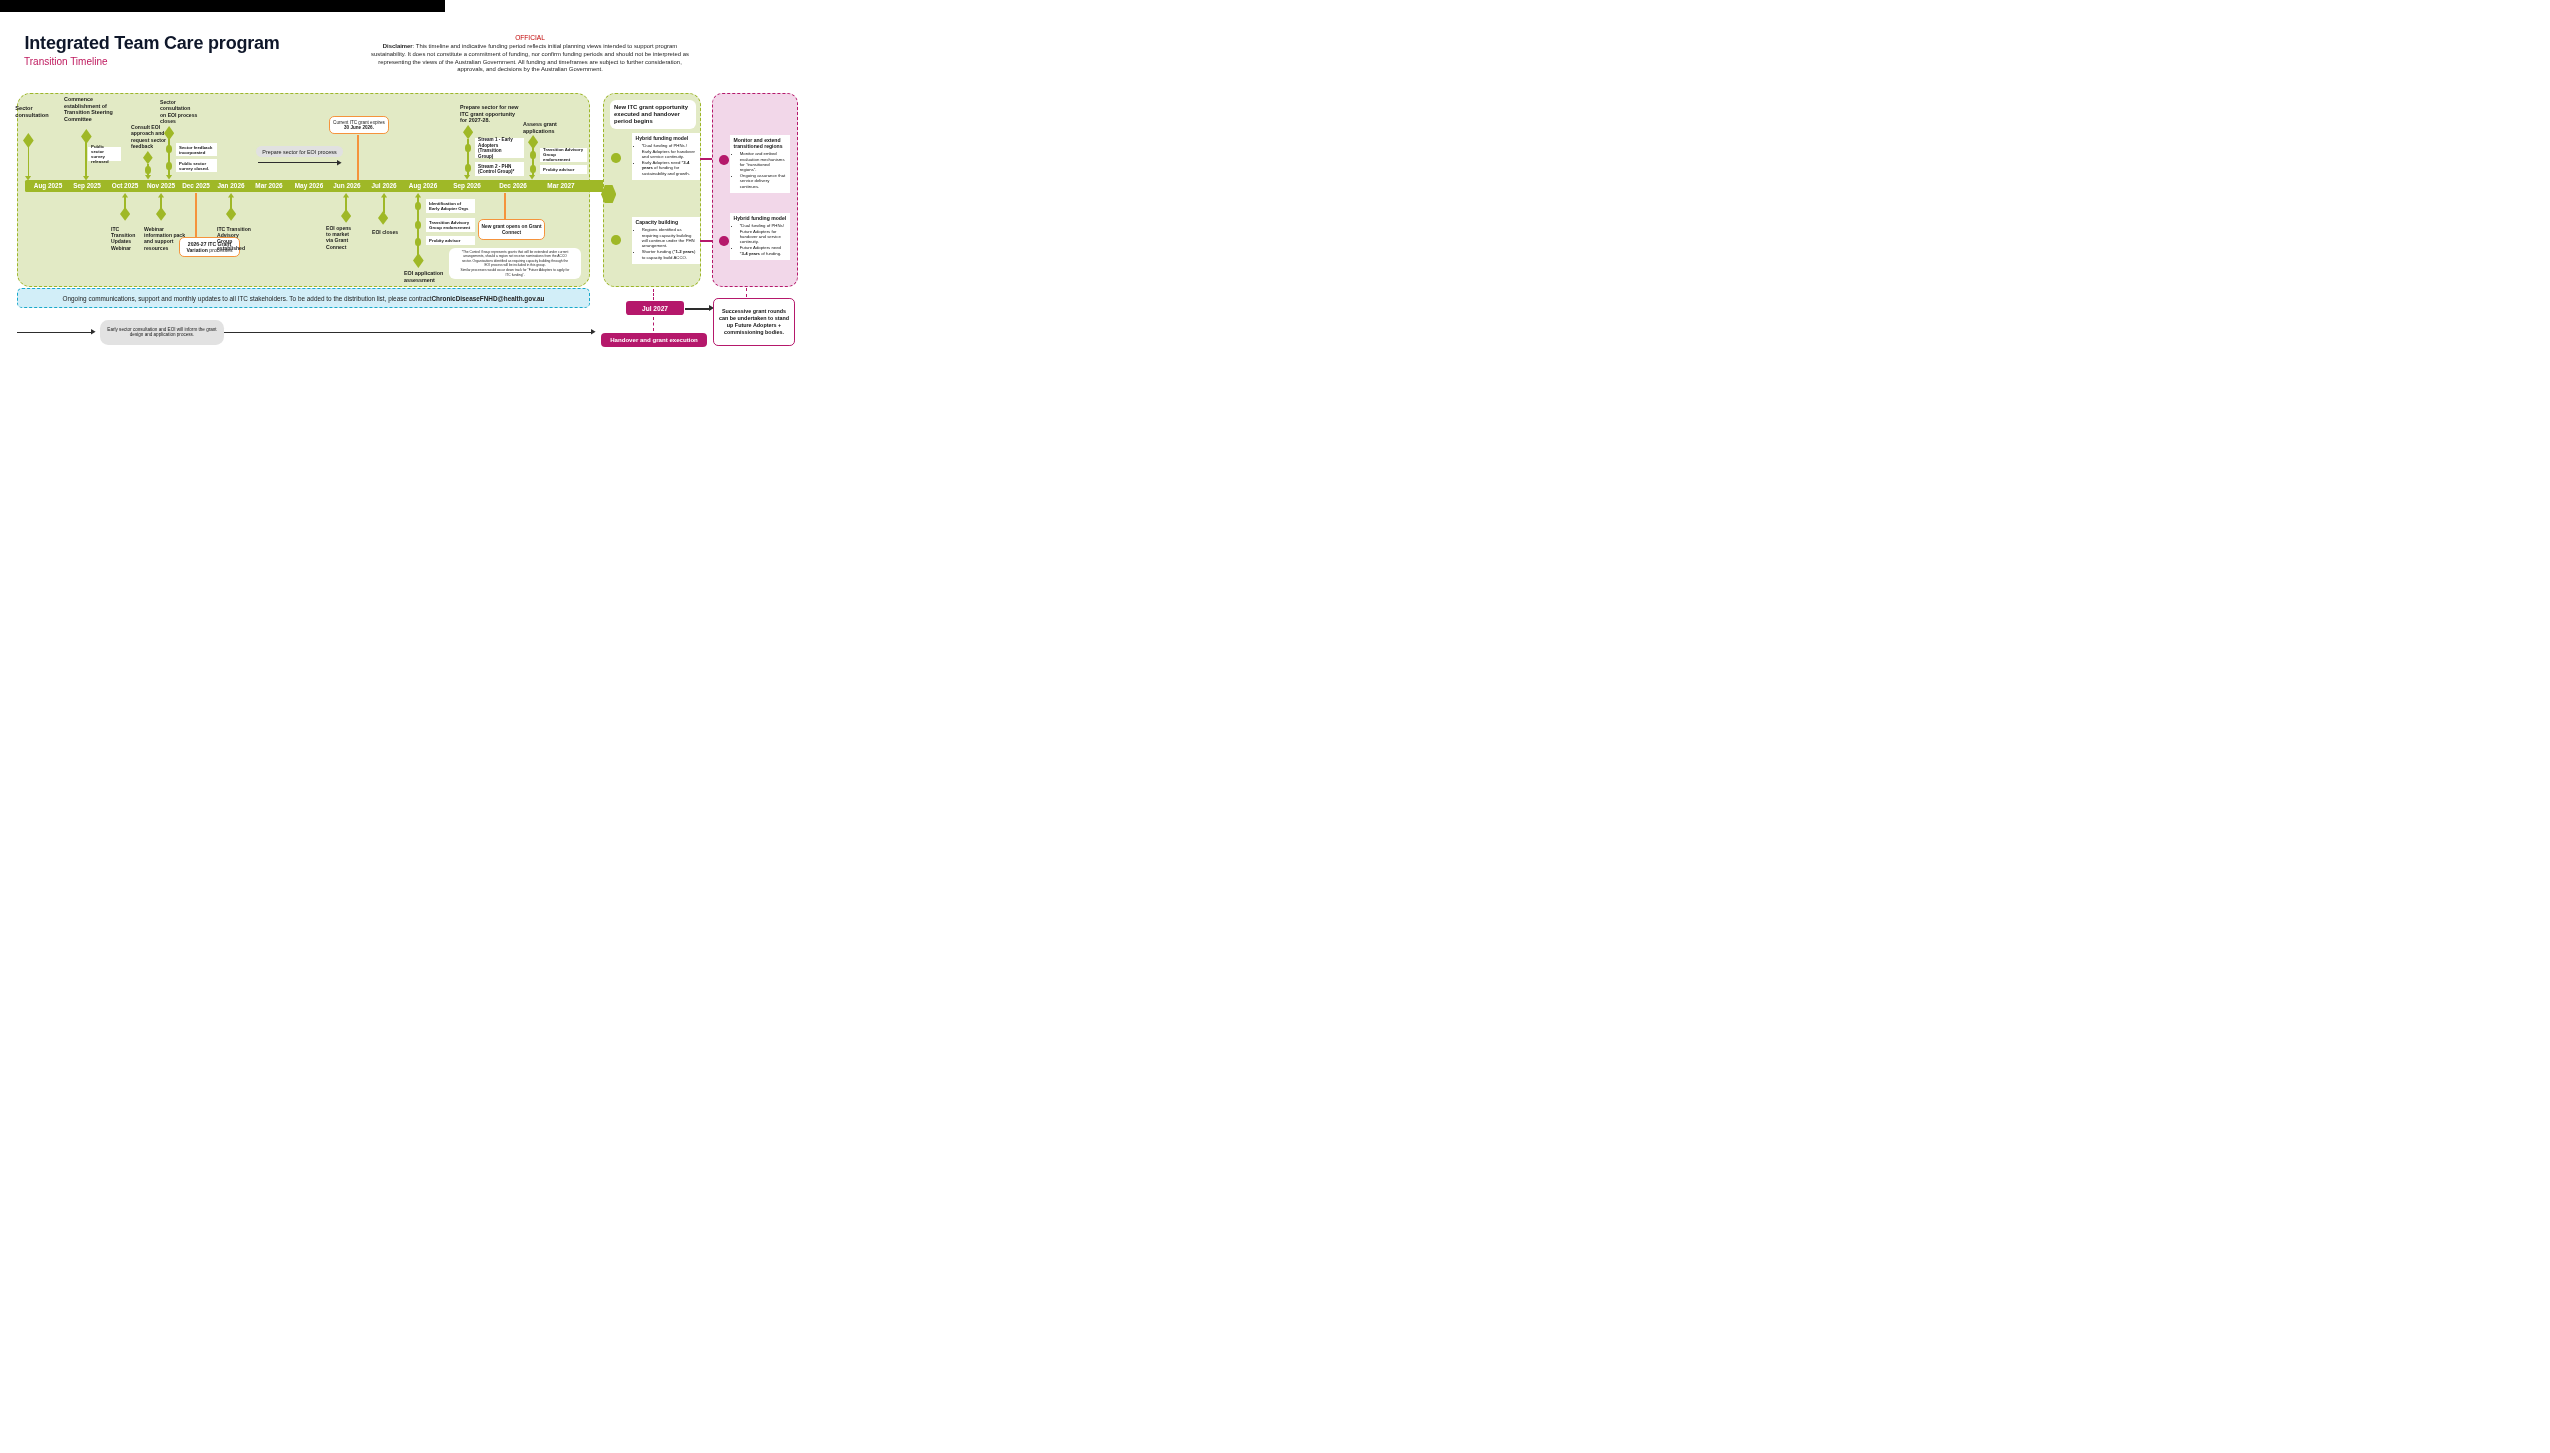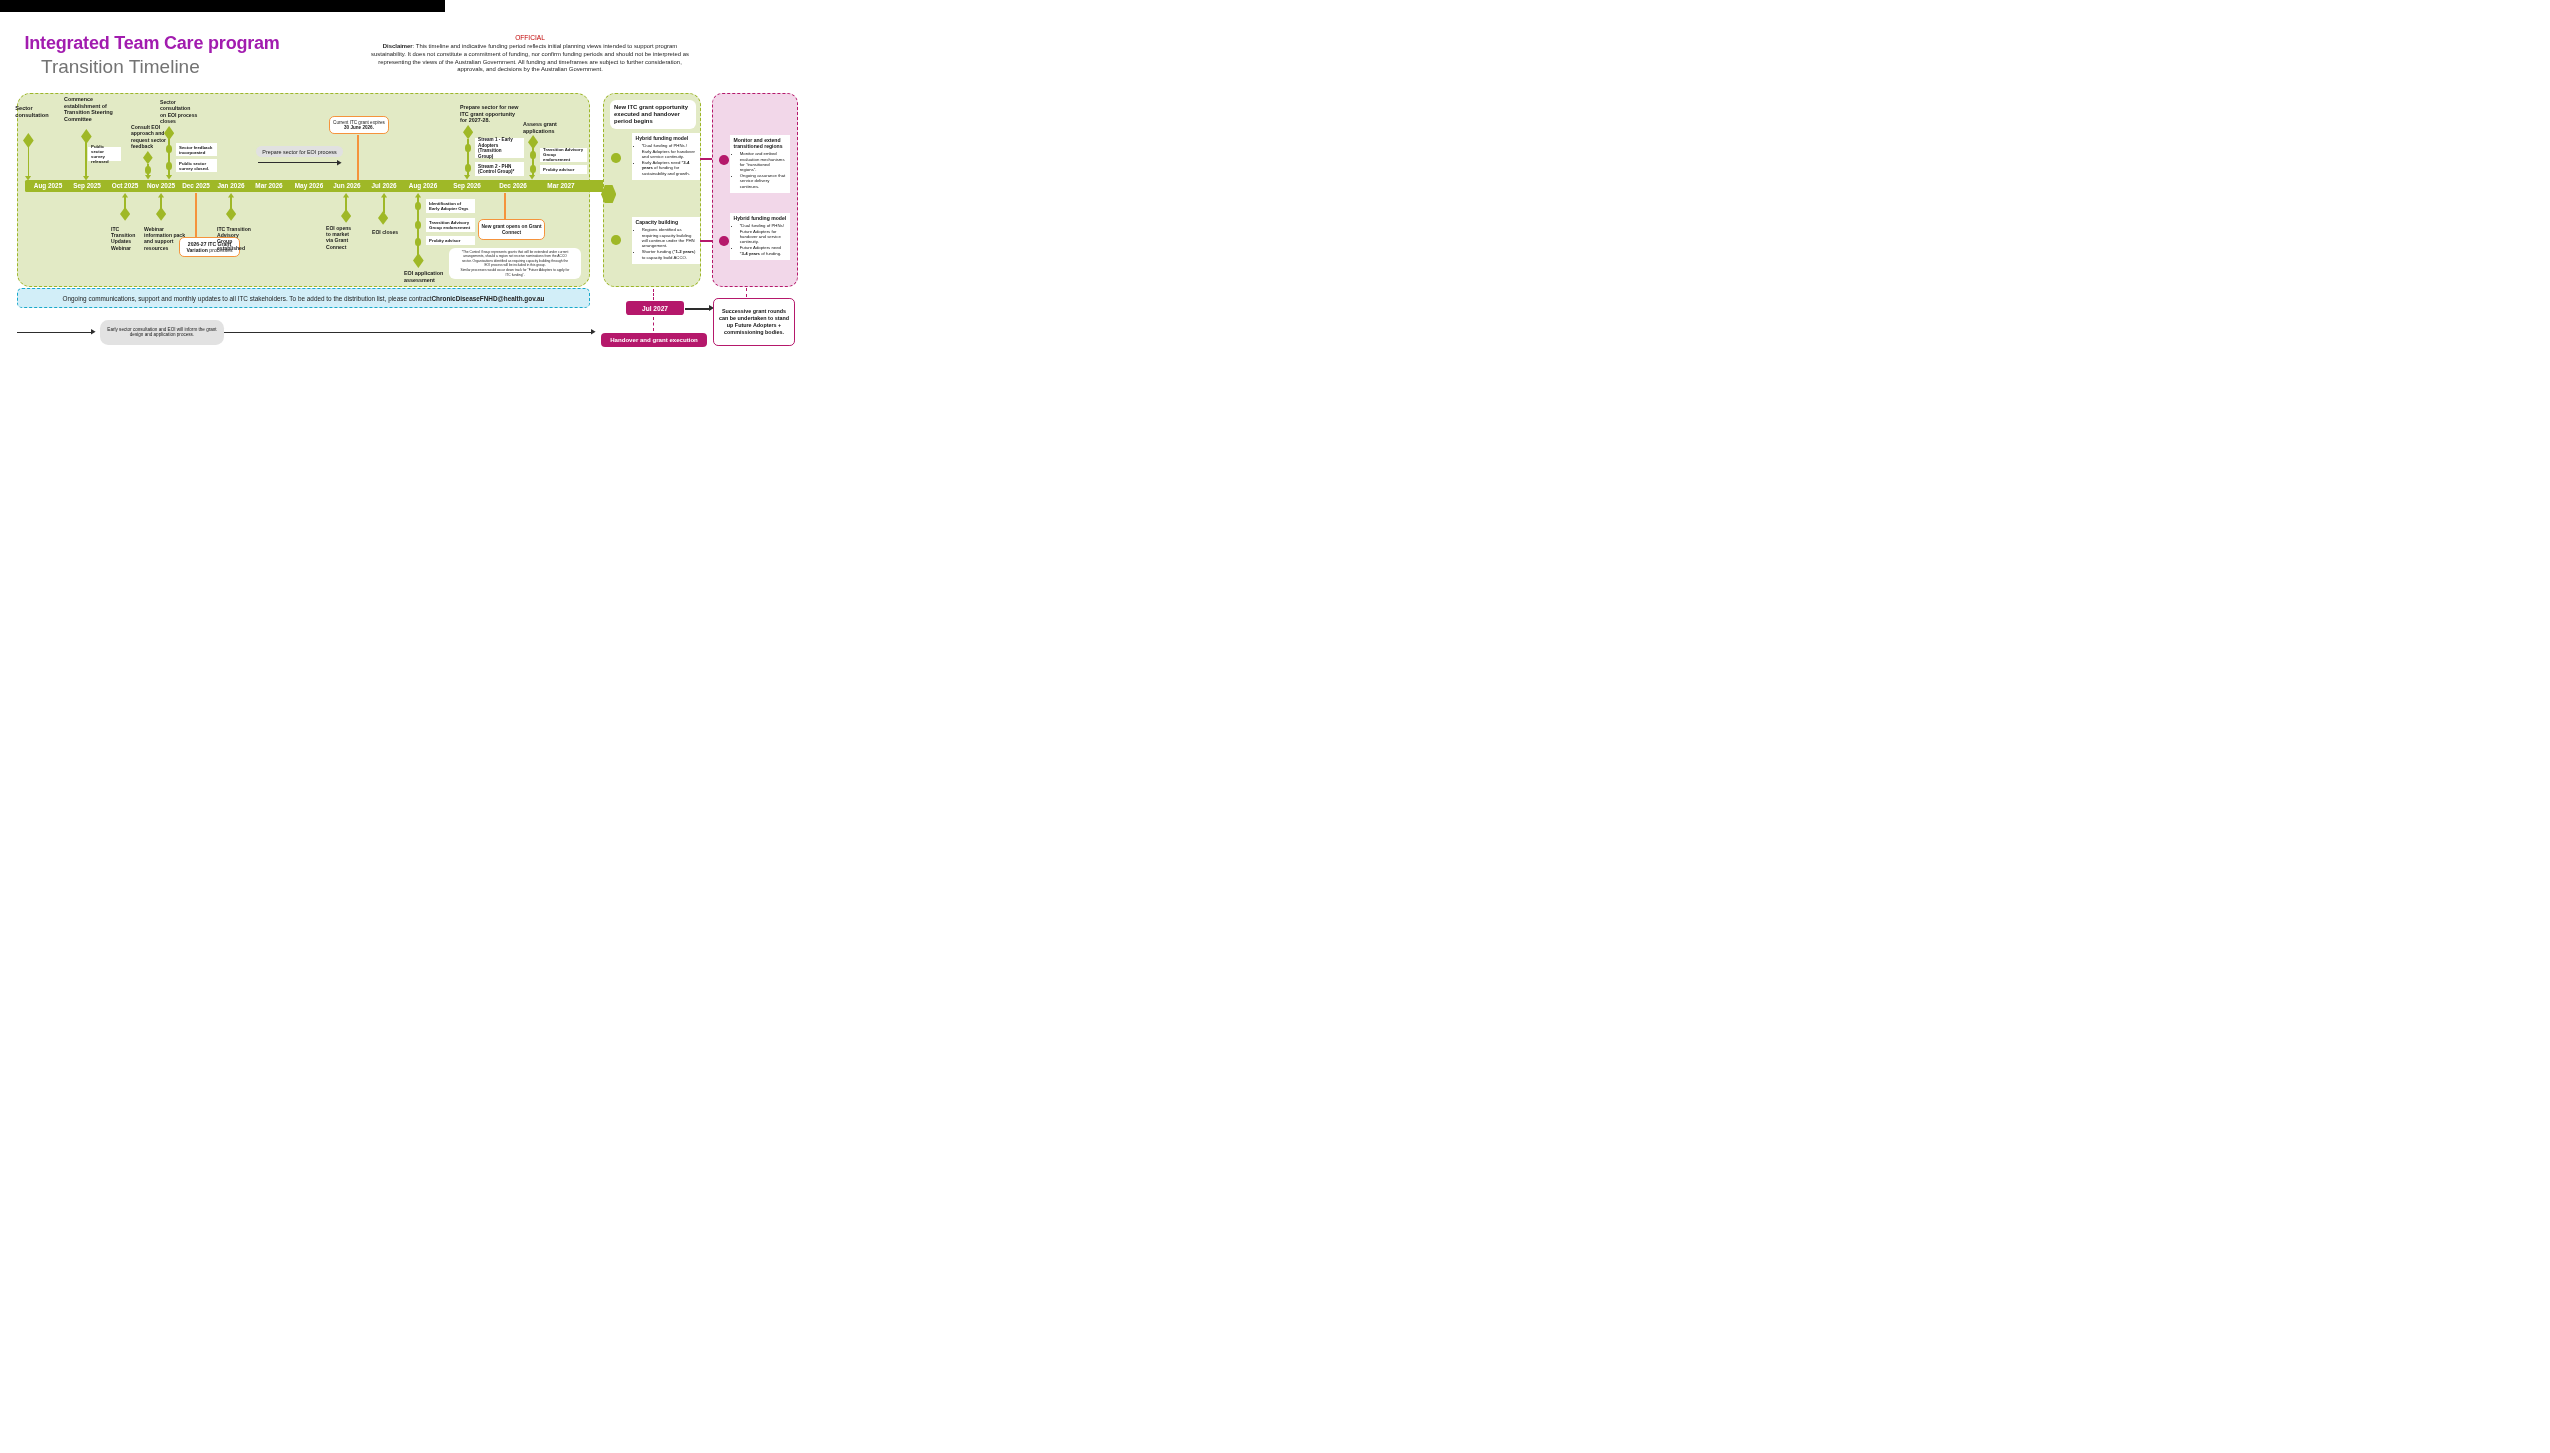--- a/index.html
+++ b/index.html
@@ -32,22 +32,22 @@
   .pline{position:absolute;height:1.5px;background:#b5186b;}
   .phead{position:absolute;width:5.6px;height:6.6px;background:#b5186b;clip-path:polygon(0 0,100% 50%,0 100%);}
 </style>
 </head>
 <body>
 
 <div id="canvas">
 
   <div class="abs" style="left:0;top:0;width:445px;height:12.2px;background:#000;"></div>
 
-  <div class="abs" style="left:24.5px;top:33px;font-size:18px;font-weight:800;color:#a21caf;letter-spacing:-0.2px;">Integrated Team Care program</div>
-  <div class="abs" style="left:41px;top:56px;font-size:19px;font-weight:500;color:#737373;">Transition Timeline</div>
+  <div class="abs" style="left:24.5px;top:33px;font-size:18px;font-weight:800;color:#0f172a;letter-spacing:-0.2px;">Integrated Team Care program</div>
+  <div class="abs" style="left:24px;top:56px;font-size:10px;font-weight:500;color:#be185d;">Transition Timeline</div>
 
   <div class="abs" style="left:344px;top:34px;width:372px;text-align:center;font-size:6.6px;color:#c00000;">OFFICIAL</div>
   <div class="abs" style="left:344px;top:43px;width:372px;text-align:center;font-size:5.9px;line-height:1.32;color:#1b1b1b;">
     <b>Disclaimer</b><span style="white-space:pre-line;">: This timeline and indicative funding period reflects initial planning views intended to support program
 sustainability. It does not constitute a commitment of funding, nor confirm funding periods and should not be interpreted as
 representing the views of the Australian Government. All funding and timeframes are subject to further consideration,
 approvals, and decisions by the Australian Government.</span>
   </div>
 
   <div class="abs" style="left:17px;top:93px;width:573px;height:194px;background:#e2eac5;border:1.8px dashed #9db628;border-radius:13.3px;box-sizing:border-box;"></div>

